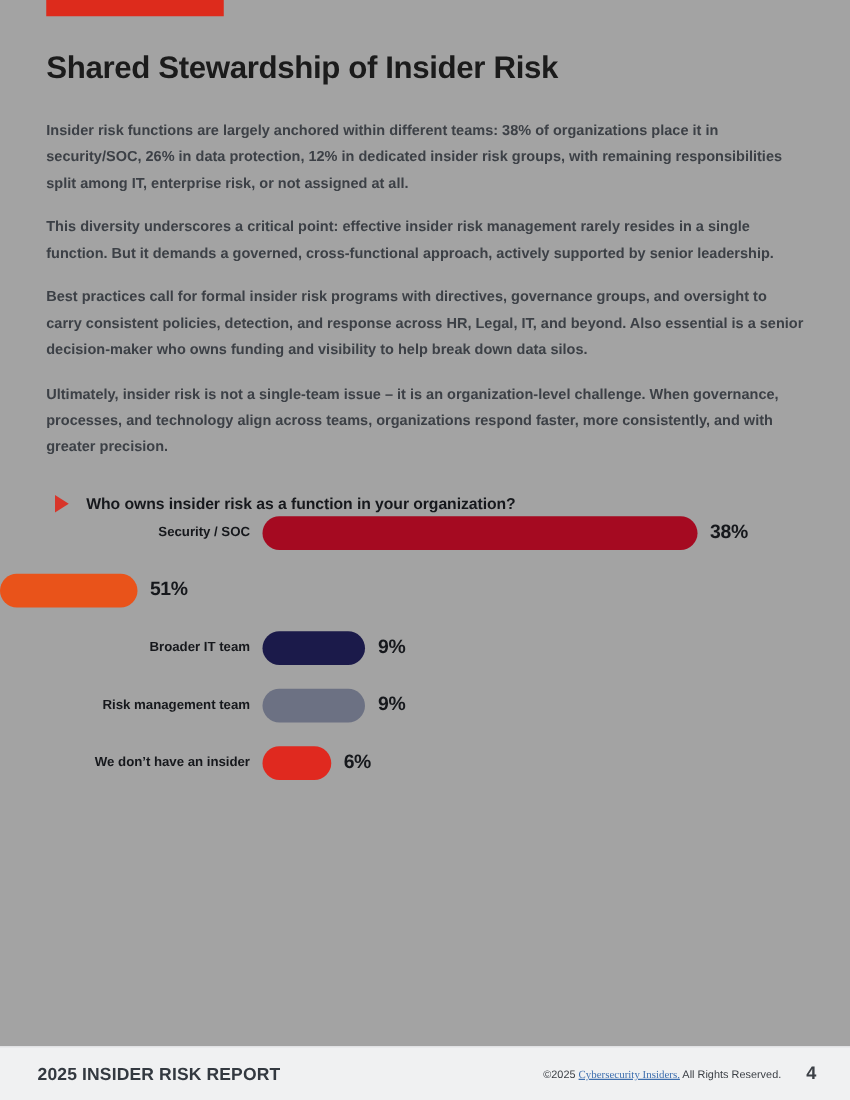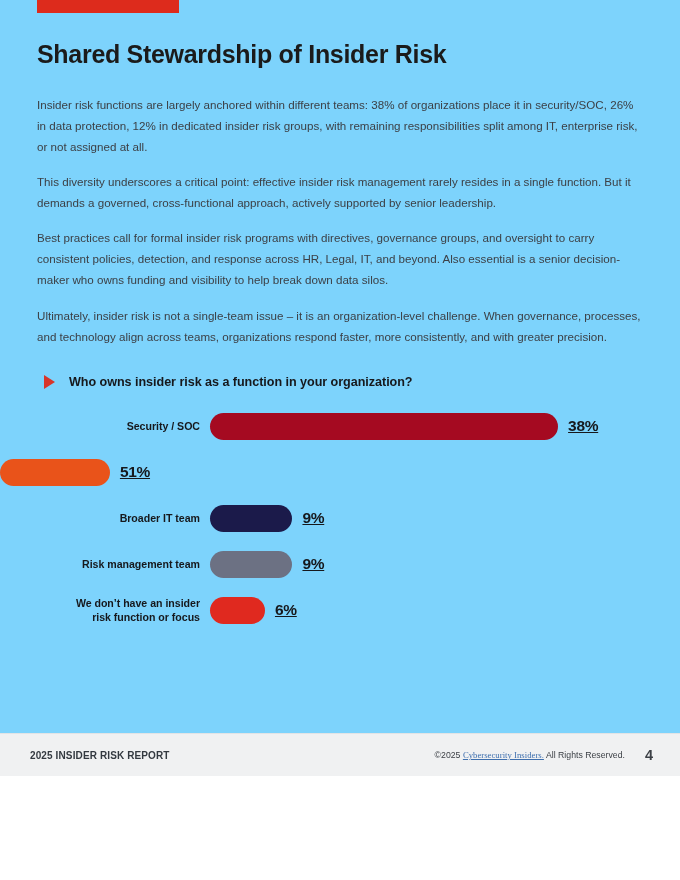--- a/index.html
+++ b/index.html
@@ -9,22 +9,22 @@
     width:680px;
     height:880px;
     background:#ffffff;
     font-family:"Liberation Sans", sans-serif;
     -webkit-font-smoothing:antialiased;
   }
 
   #page {
     position:relative;
     width:680px;
-    height:776px;
-    background:#7dd3fc;
+    height:880px;
+    background:#a3a3a3;
     overflow:hidden;
   }
 
   
   .top-accent {
     position:absolute;
     left:37px;
     top:0;
     width:142px;
     height:13px;
@@ -51,20 +51,21 @@
   .body-copy {
     margin-top:25px;
   }
 
   .body-copy p {
     font-size:11.6px;
     line-height:1.82;
     color:#3C4046;
     margin-bottom:14px;
     letter-spacing:0.01px;
+    font-weight:bold;
   }
   .body-copy p:last-child { margin-bottom:0; }
 
   
   .question-row {
     display:flex;
     align-items:center;
     margin-top:28px;
     margin-left:7px;
   }
@@ -125,21 +126,20 @@
     flex:0 0 auto;
   }
 
   .bar-value {
     margin-left:10px;
     font-size:15.5px;
     font-weight:700;
     color:#16181C;
     letter-spacing:-0.3px;
     white-space:nowrap;
-    text-decoration:underline;
   }
 
   
   .footer {
     position:absolute;
     left:0;
     bottom:0;
     width:680px;
     height:43px;
     background:#F0F1F2;
@@ -150,21 +150,21 @@
     position:relative;
     width:680px;
     height:42px;
     display:flex;
     align-items:center;
   }
 
   .footer-left {
     position:absolute;
     left:30px;
-    font-size:10px;
+    font-size:14px;
     font-weight:700;
     color:#333940;
     letter-spacing:0.12px;
   }
 
   .footer-right {
     position:absolute;
     right:55px;
     font-size:8.7px;
     color:#3C4046;
@@ -247,21 +247,20 @@
       </div>
       <div class="bar-wrap">
         <div class="bar" style="width: 82.44px; background: rgb(108, 113, 131);"></div>
         <div class="bar-value">9%</div>
       </div>
     </div>
 
     <div class="chart-row">
       <div class="bar-label">
         <div>We don’t have an insider</div>
-        <div>risk function or focus</div>
       </div>
       <div class="bar-wrap">
         <div class="bar" style="width: 54.96px; background: rgb(224, 41, 31);"></div>
         <div class="bar-value">6%</div>
       </div>
     </div>
 
   </div>
 
   <div class="footer">

